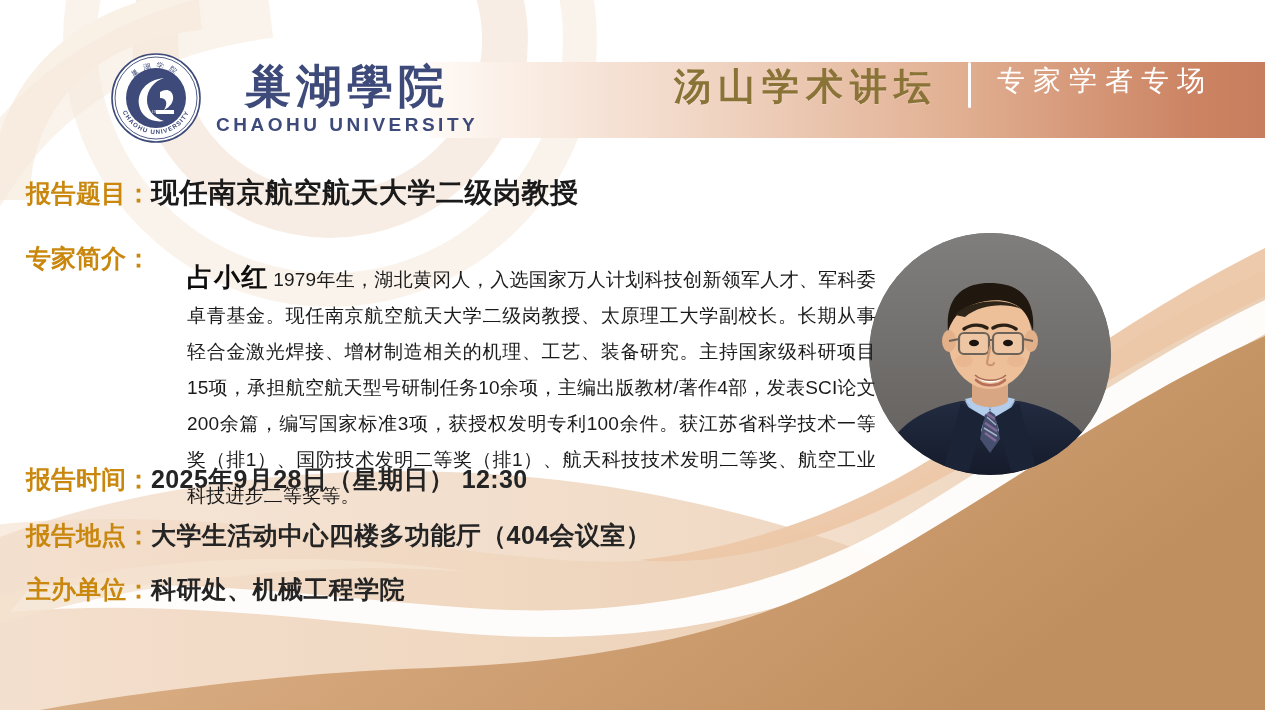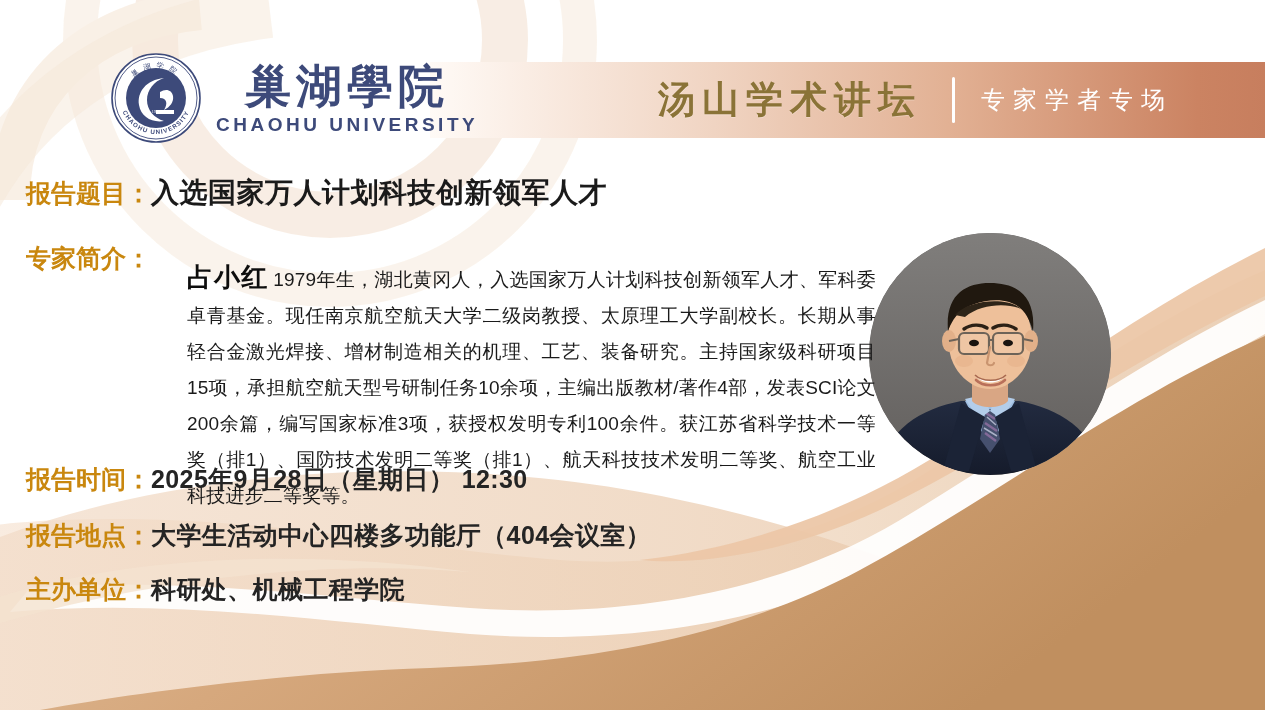--- a/index.html
+++ b/index.html
@@ -29,35 +29,35 @@
     background:linear-gradient(90deg,
       rgba(255,250,246,1) 0%,
       rgba(249,234,224,1) 14%,
       rgba(240,212,194,1) 34%,
       rgba(226,177,148,1) 62%,
       rgba(203,131,98,1) 92%,
       rgba(199,126,94,1) 100%);
   }
   .banner-inner{
     position:absolute;left:0;top:0;right:0;bottom:0;
-    display:flex;align-items:center;justify-content:flex-end;
-    padding-right:92px;box-sizing:border-box;
+    display:flex;justify-content:flex-end;
+    padding-right:52px;box-sizing:border-box;
   }
   .banner-main{
     font-size:37px;font-weight:bold;letter-spacing:7px;
     color:#8a7337;
     font-family:"DejaVu Sans","Liberation Sans",sans-serif;
     text-shadow:0 1px 0 rgba(255,255,255,.25);
   }
   .banner-div{
     width:3px;height:46px;background:#ffffff;
     margin:0 26px 0 30px;border-radius:2px;
   }
   .banner-sub{
-    font-size:24px;letter-spacing:8px;color:#ffffff;
+    font-size:28px;letter-spacing:8px;color:#ffffff;
     font-family:"DejaVu Serif","Liberation Serif",serif;
   }
 
   
   .logo-wrap{
     position:absolute;left:110px;top:52px;
     display:flex;align-items:center;gap:14px;
   }
   .seal{position:relative;width:92px;height:92px;}
   .univ-block{display:flex;flex-direction:column;align-items:center;margin-top:2px;}
@@ -300,21 +300,21 @@
         <ellipse cx="95" cy="128" rx="9" ry="6" fill="#e0a57e" opacity="0.35"></ellipse>
         <ellipse cx="147" cy="128" rx="9" ry="6" fill="#e0a57e" opacity="0.35"></ellipse>
       </g>
     </svg>
   </div>
 
   <div class="content">
 
     <div class="row" id="row-title">
       <span class="label">报告题目：</span>
-      <span class="title-text">入选国家万人计划科技创新领军人才</span>
+      <span class="title-text">现任南京航空航天大学二级岗教授</span>
     </div>
 
     <div class="row" id="row-bio">
       <span class="label">专家简介：</span>
       <div class="bio-body">
         <p class="bio-para"><span class="bio-name">占小红</span><span>1979年生，湖北黄冈人，入选国家万人计划科技创新领军人才、军科委卓青基金。现任南京航空航天大学二级岗教授、太原理工大学副校长。长期从事轻合金激光焊接、增材制造相关的机理、工艺、装备研究。主持国家级科研项目15项，承担航空航天型号研制任务10余项，主编出版教材/著作4部，发表SCI论文200余篇，编写国家标准3项，获授权发明专利100余件。获江苏省科学技术一等奖（排1）、国防技术发明二等奖（排1）、航天科技技术发明二等奖、航空工业科技进步二等奖等。</span></p>
       </div>
     </div>
 
     <div class="row info-row" id="row-time">

